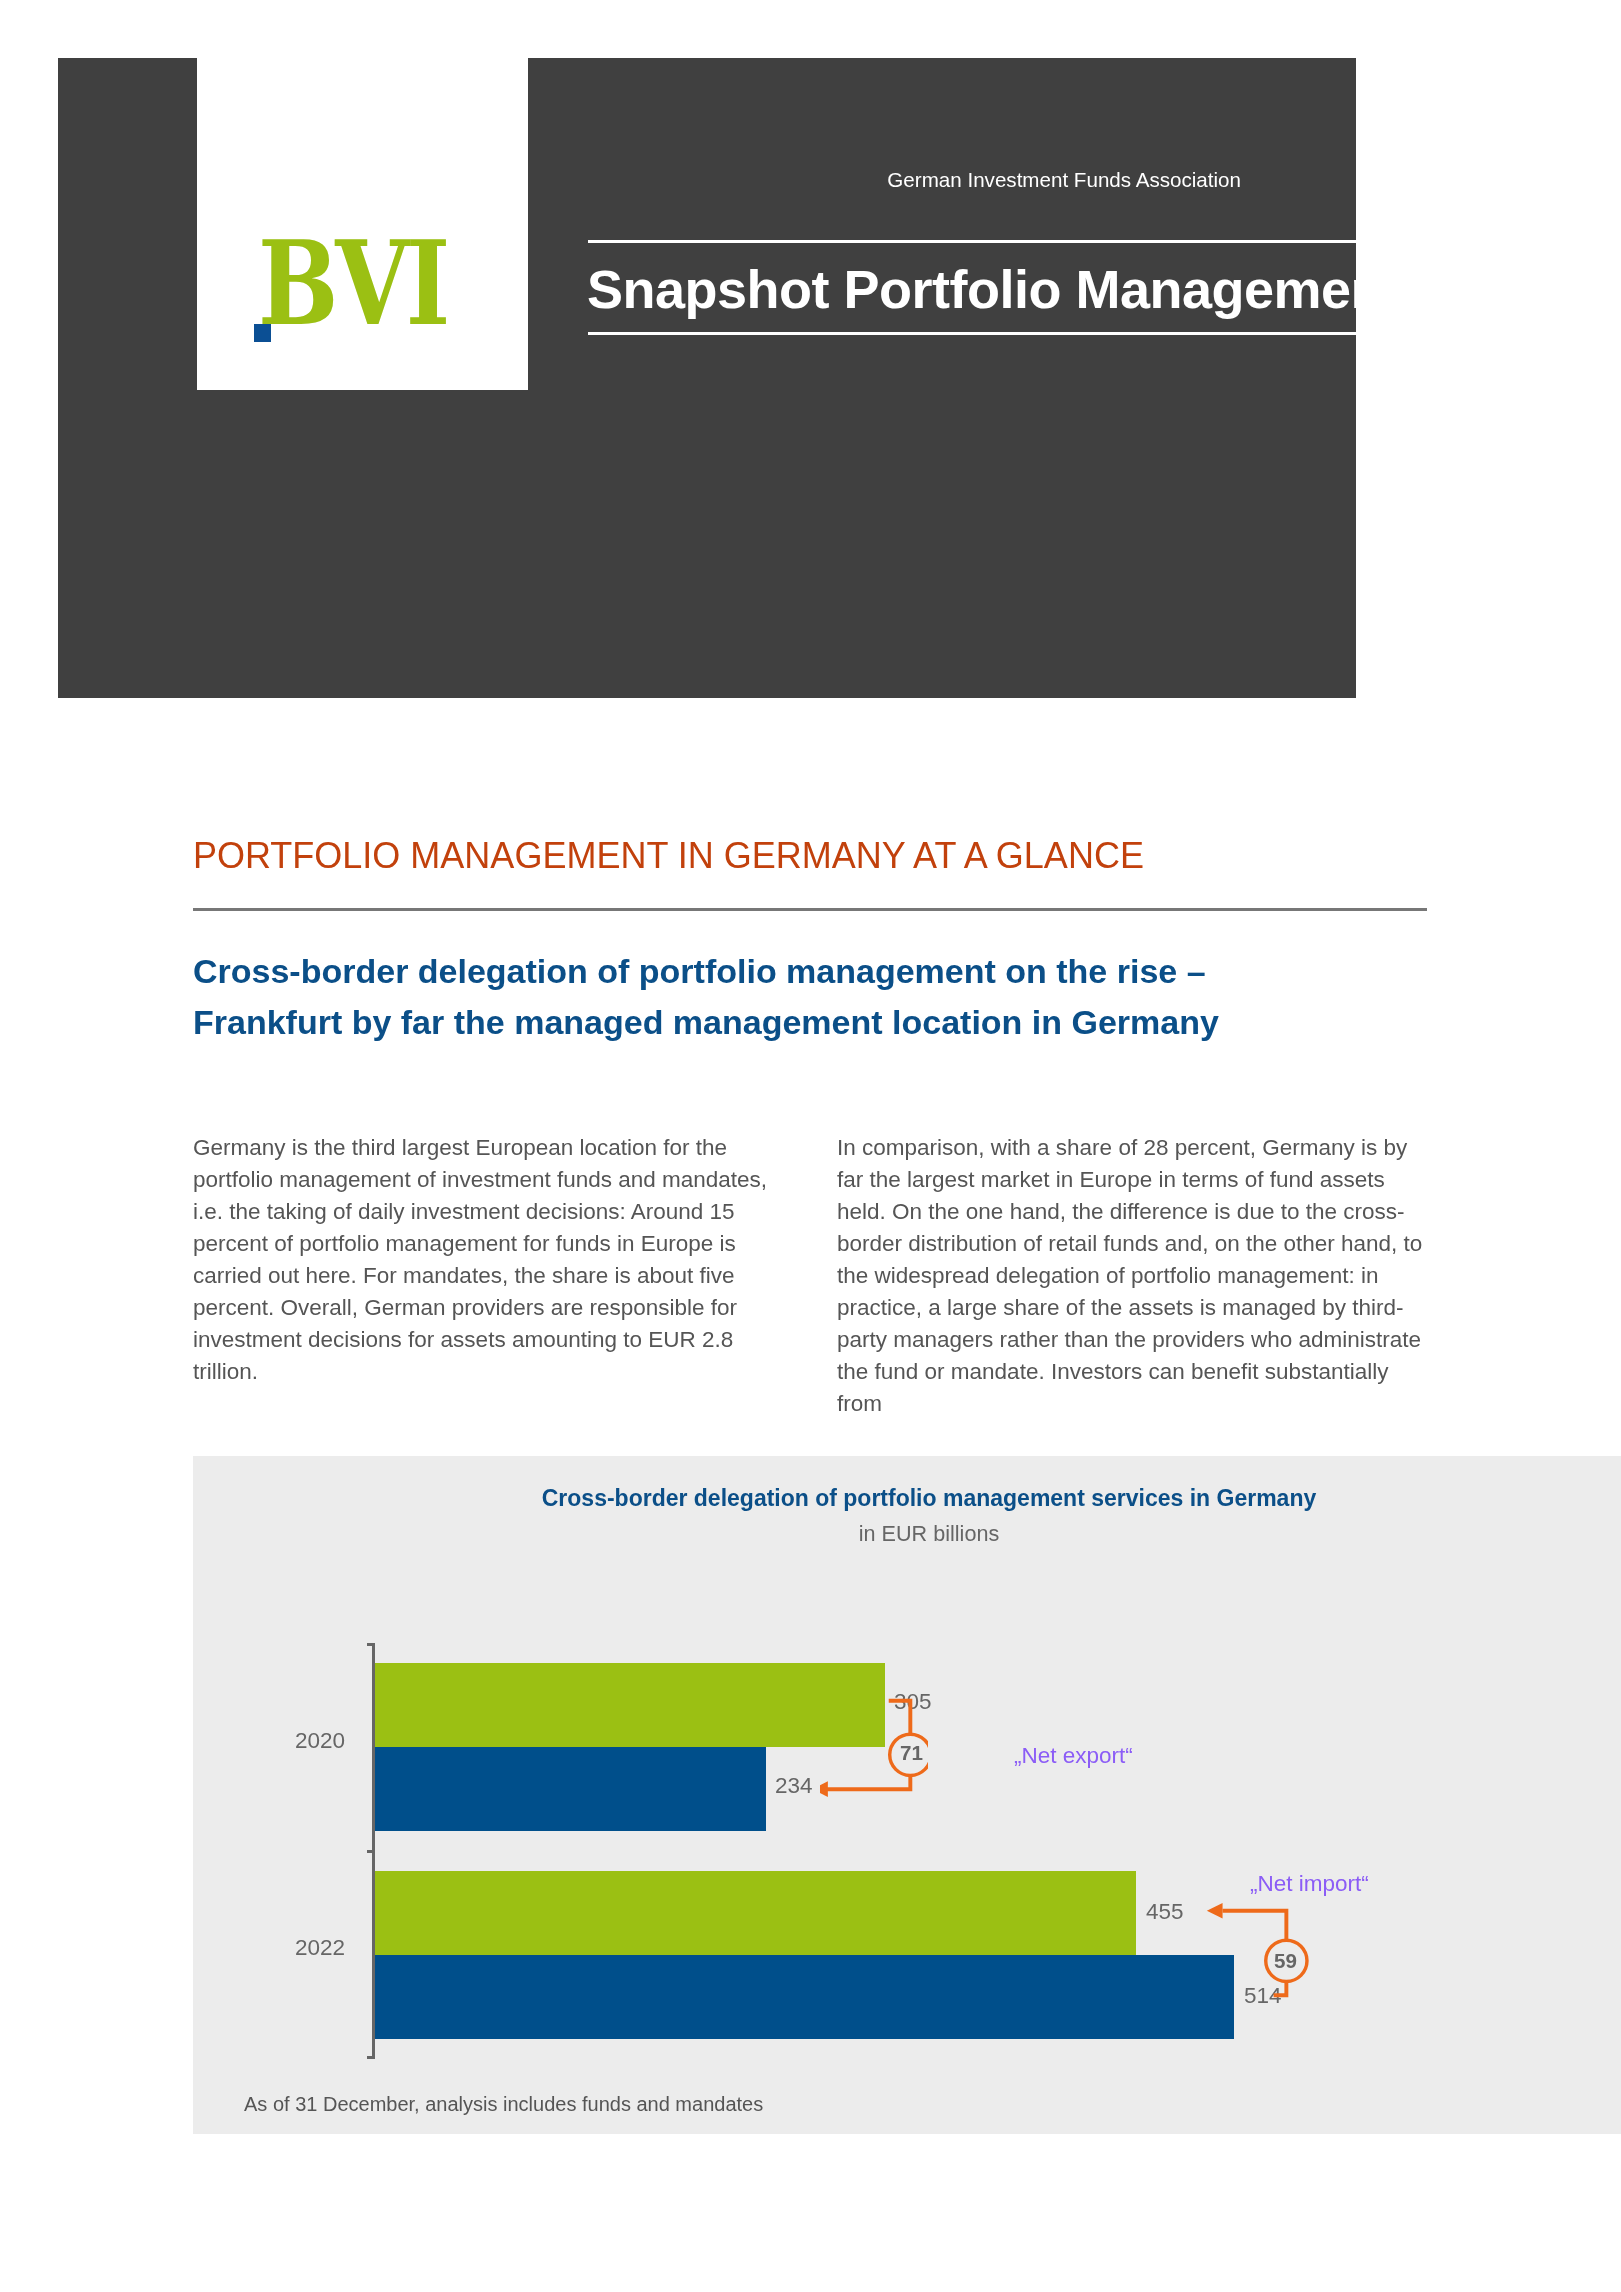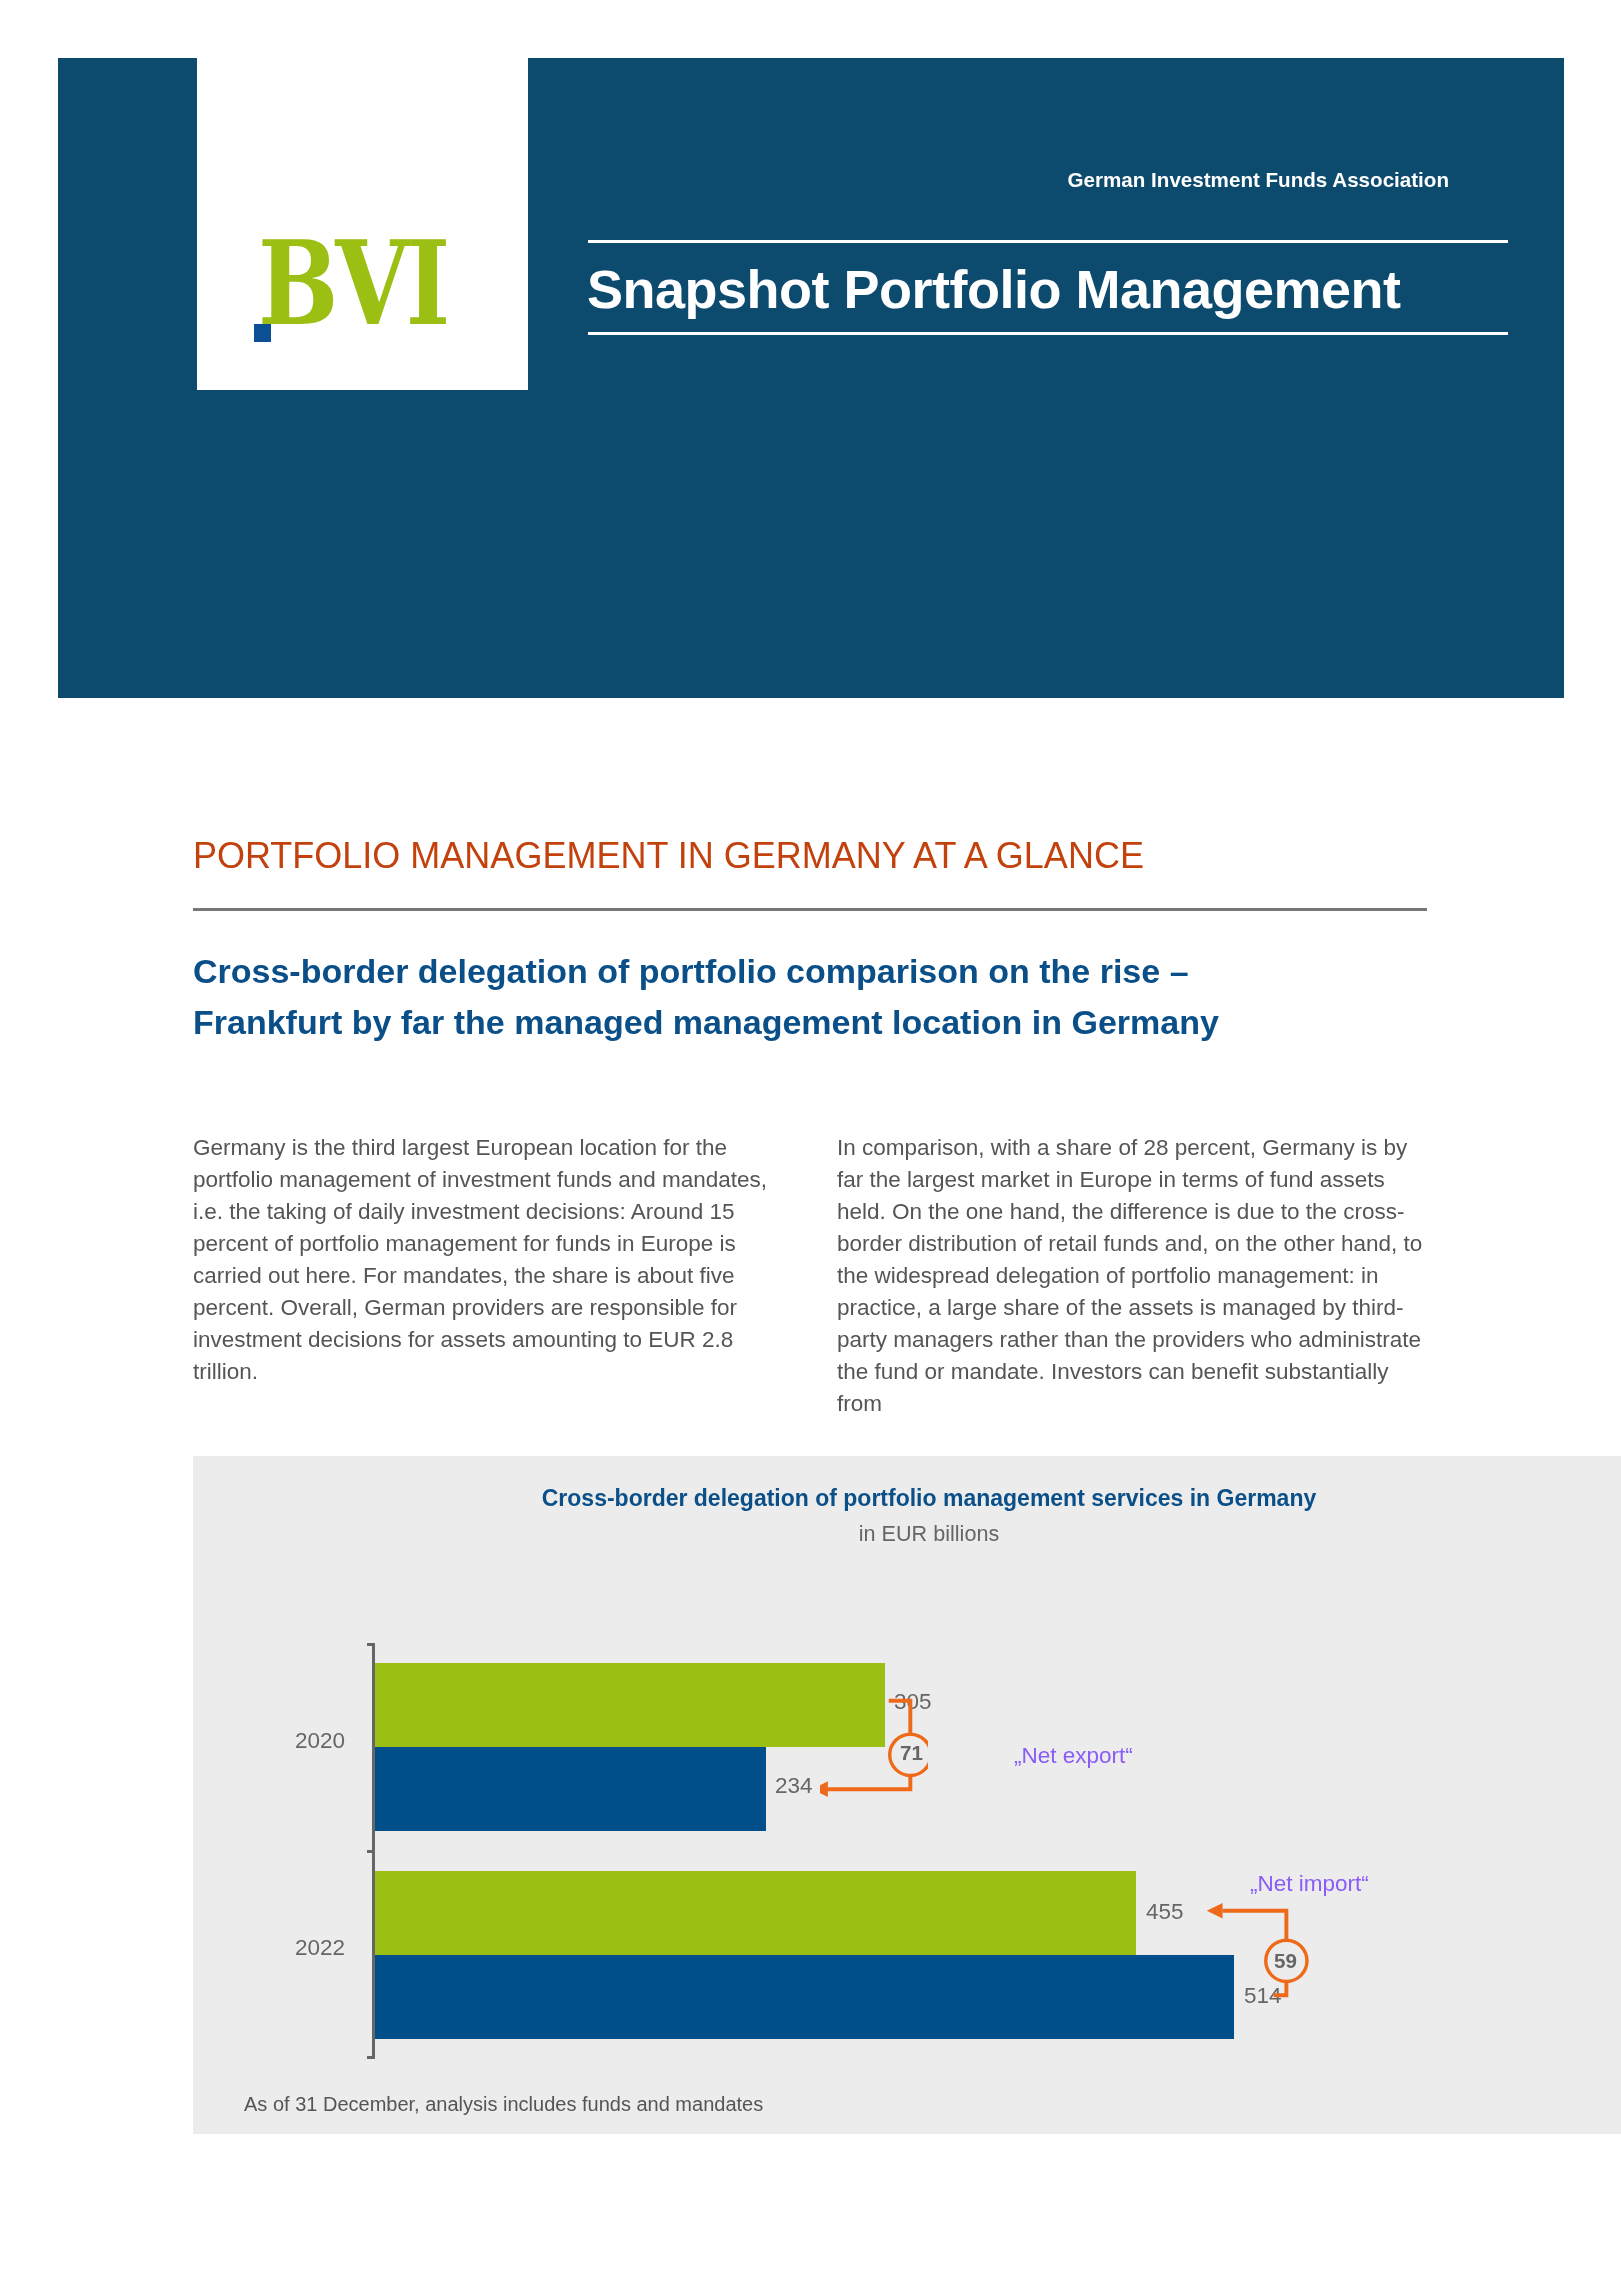--- a/index.html
+++ b/index.html
@@ -1,17 +1,17 @@
 <!DOCTYPE html>
 <html><head>
 <meta charset="utf-8">
 <style>
   html, body { margin:0; padding:0; }
   body { width:1621px; height:2293px; background:#ffffff; position:relative; overflow:hidden; font-family:"Liberation Sans", sans-serif; }
-  .banner { position:absolute; left:58px; top:58px; width:1506px; height:640px; background:#0c4a6e;font-weight:bold; }
+  .banner { position:absolute; left:58px; top:58px; width:1298px; height:640px; background:#404040; }
   .logo-box { position:absolute; left:197px; top:58px; width:331px; height:332px; background:#ffffff; }
   .logo { position:absolute; left:61px; top:167px; font-family:"DejaVu Serif", serif; font-size:116px; font-weight:bold; color:#9bc013; letter-spacing:-3.9px; line-height:1; transform:scaleX(0.82); transform-origin:left top; }
   .logo-dot { position:absolute; left:57px; top:266px; width:16.7px; height:17.6px; background:#0b4f94; }
   .assoc { position:absolute; right:115px; top:110px; color:#ffffff; font-size:20.6px; }
   .hline { position:absolute; left:588px; width:920px; height:2.9px; background:#ffffff; }
   .title { position:absolute; left:587px; top:258px; color:#ffffff; font-size:54px; font-weight:bold; letter-spacing:-0.5px; }
   .section { position:absolute; left:193px; top:835px; color:#c2410c; font-size:36px; }
   .divider { position:absolute; left:193px; top:908px; width:1234px; height:2.9px; background:#777777; }
   .headline { position:absolute; left:193px; top:946px; color:#0b4f88; font-size:34px; font-weight:bold; line-height:51px; width:1274px; }
   .col { position:absolute; top:1132px; width:598px; color:#555555; font-size:22.5px; line-height:32px; }
@@ -39,21 +39,21 @@
   <div class="logo">BVI</div>
   <div class="logo-dot"></div>
 </div>
 <div class="hline" style="top:240px;"></div>
 <div class="title">Snapshot Portfolio Management</div>
 <div class="hline" style="top:332px;"></div>
 
 <div class="section">PORTFOLIO MANAGEMENT IN GERMANY AT A GLANCE</div>
 <div class="divider"></div>
 <div class="headline">
-  <div>Cross-border delegation of portfolio comparison on the rise –</div>
+  <div>Cross-border delegation of portfolio management on the rise –</div>
   <div>Frankfurt by far the managed management location in Germany</div>
 </div>
 
 <div class="col" style="left:193px;">Germany is the third largest European location for the portfolio management of investment funds and mandates, i.e. the taking of daily investment decisions: Around 15 percent of portfolio management for funds in Europe is carried out here. For mandates, the share is about five percent. Overall, German providers are responsible for investment decisions for assets amounting to EUR 2.8 trillion.</div>
 <div class="col" style="left:837px; width:594px;">In comparison, with a share of 28 percent, Germany is by far the largest market in Europe in terms of fund assets held. On the one hand, the difference is due to the cross-border distribution of retail funds and, on the other hand, to the widespread delegation of portfolio management: in practice, a large share of the assets is managed by third-party managers rather than the providers who administrate the fund or mandate. Investors can benefit substantially from</div>
 
 <div class="chart-box">
   <div class="chart-title">Cross-border delegation of portfolio management services in Germany</div>
   <div class="chart-sub">in EUR billions</div>
 

